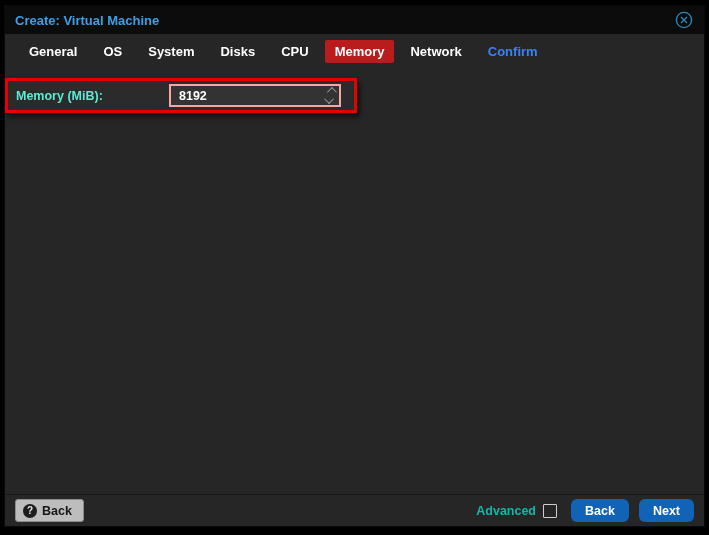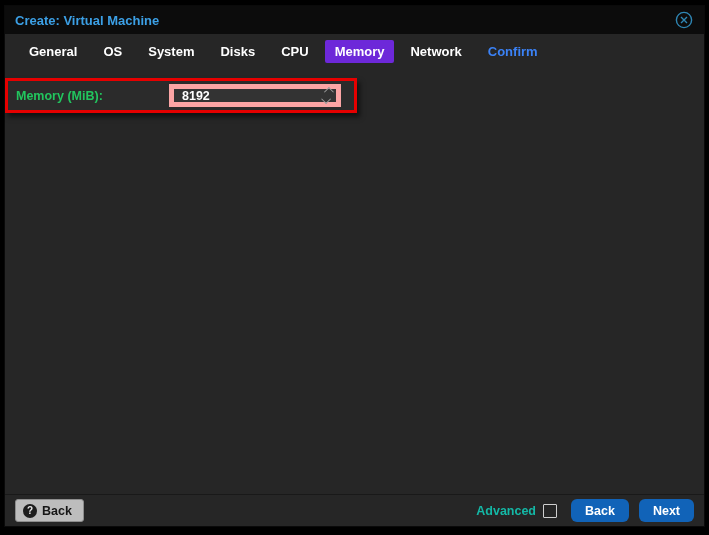--- a/index.html
+++ b/index.html
@@ -53,21 +53,21 @@
   }
   .tab {
     color: #ffffff;
     font-size: 13px;
     font-weight: bold;
     padding: 4px 10px;
     border-radius: 2px;
     cursor: pointer;
     white-space: nowrap;
   }
-  .tab.active { background: #6d28d9; text-align: center; }
+  .tab.active { background: #b91c1c; text-align: center; }
   .tab.disabled { color: #3b82f6; cursor: default; }
 
   
   .panel-body {
     flex: 1 1 auto;
     position: relative;
   }
 
   
   .annotated-row {
@@ -76,32 +76,32 @@
     width: 352px;
     border: 3px solid #e60000;
     box-shadow: 3px 4px 5px rgba(0,0,0,0.55);
     background: #2b2b2b;
     display: flex;
     align-items: center;
     padding: 3px 6px 3px 8px;
     height: 35px;
   }
   .field-label {
-    color: #22c55e;
+    color: #5eead4;
     font-size: 12.5px;
     font-weight: bold;
     width: 153px;
     flex: 0 0 auto;
   }
   .spinner-field {
     flex: 0 0 auto;
     width: 172px;
     height: 23px;
     background: #333333;
-    border: 5px solid #fca5a5;
+    border: 2px solid #fca5a5;
     display: flex;
     align-items: center;
   }
   .spinner-field input {
     flex: 1;
     background: transparent;
     border: none;
     outline: none;
     color: #ffffff;
     font-family: "Liberation Sans", sans-serif;

